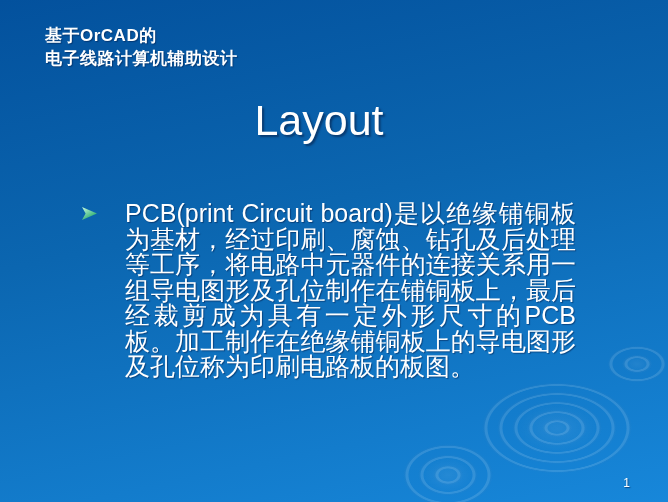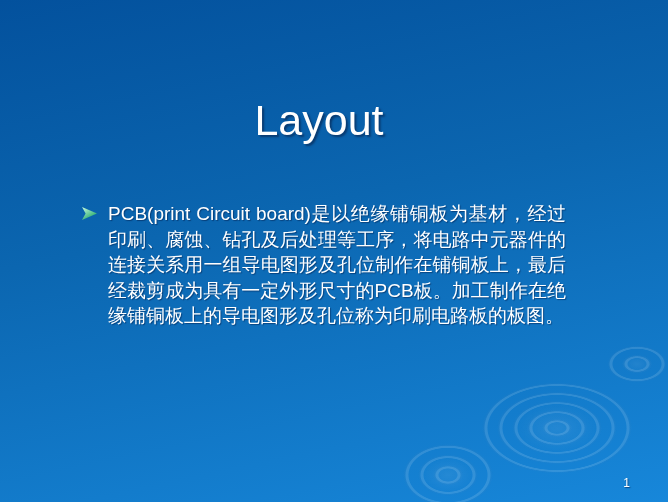--- a/index.html
+++ b/index.html
@@ -57,24 +57,24 @@
   .bullet-arrow {
     flex: none;
     width: 15px;
     height: 13px;
     margin-top: 6px;
     clip-path: polygon(0 0, 100% 50%, 0 100%, 24% 50%);
     background: linear-gradient(150deg, #b6f2d3 10%, #27ab6c 80%);
     filter: drop-shadow(1px 1px 0px rgba(0, 10, 40, 0.45));
   }
   .bullet-text {
-    margin-left: 11px;
+    margin-left: 28px;
     width: 458px;
     color: #ffffff;
-    font-size: 19px;
+    font-size: 25px;
     line-height: 25.5px;
     text-shadow: 1px 1px 1px rgba(0, 15, 55, 0.45);
     text-align: justify;
   }
 
   
   .ripple {
     position: absolute;
     border-radius: 50%;
     background:
@@ -99,20 +99,24 @@
     color: #ffffff;
     font-size: 12px;
     text-shadow: 1px 1px 1px rgba(0, 15, 55, 0.5);
   }
 </style>
 </head>
 <body>
 
 <div class="slide">
 
+  <div class="header">
+    <div>基于OrCAD的</div>
+    <div>电子线路计算机辅助设计</div>
+  </div>
 
   <div class="title">Layout</div>
 
   <div class="body-block">
     <div class="bullet-row">
       <div class="bullet-arrow"></div>
       <div class="bullet-text">PCB(print Circuit board)是以绝缘铺铜板为基材，经过印刷、腐蚀、钻孔及后处理等工序，将电路中元器件的连接关系用一组导电图形及孔位制作在铺铜板上，最后经裁剪成为具有一定外形尺寸的PCB板。加工制作在绝缘铺铜板上的导电图形及孔位称为印刷电路板的板图。</div>
     </div>
   </div>
 

